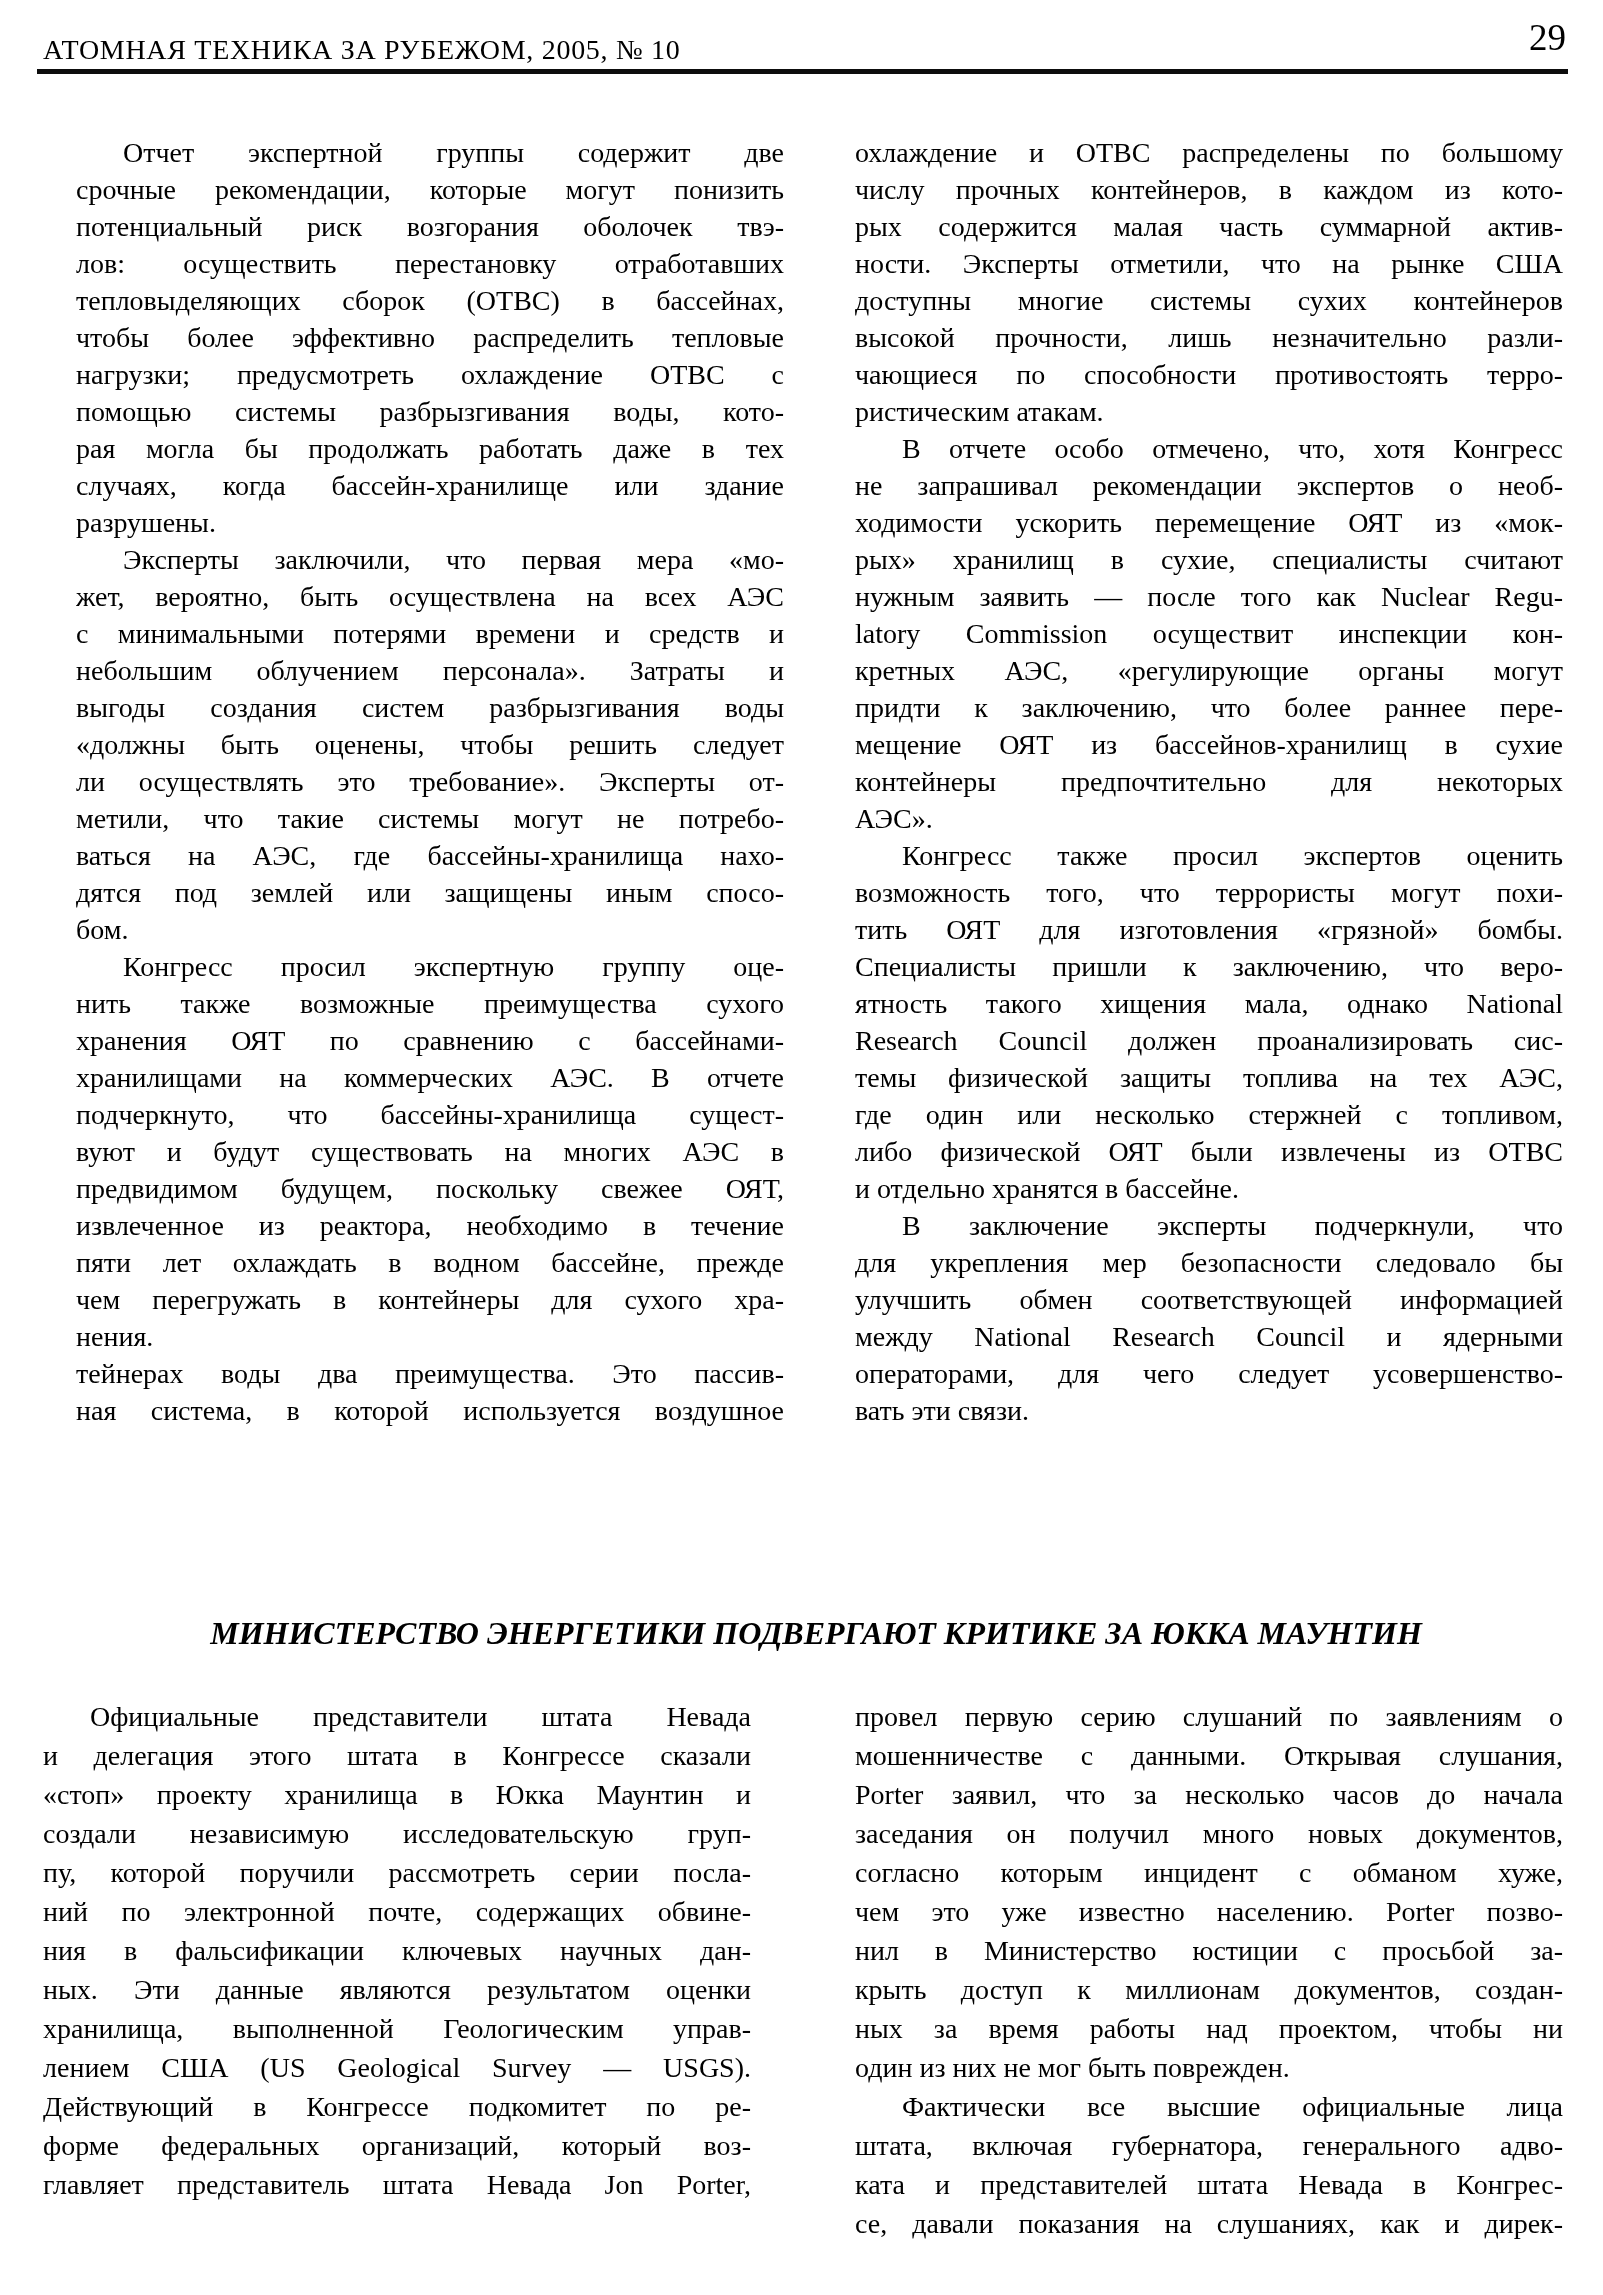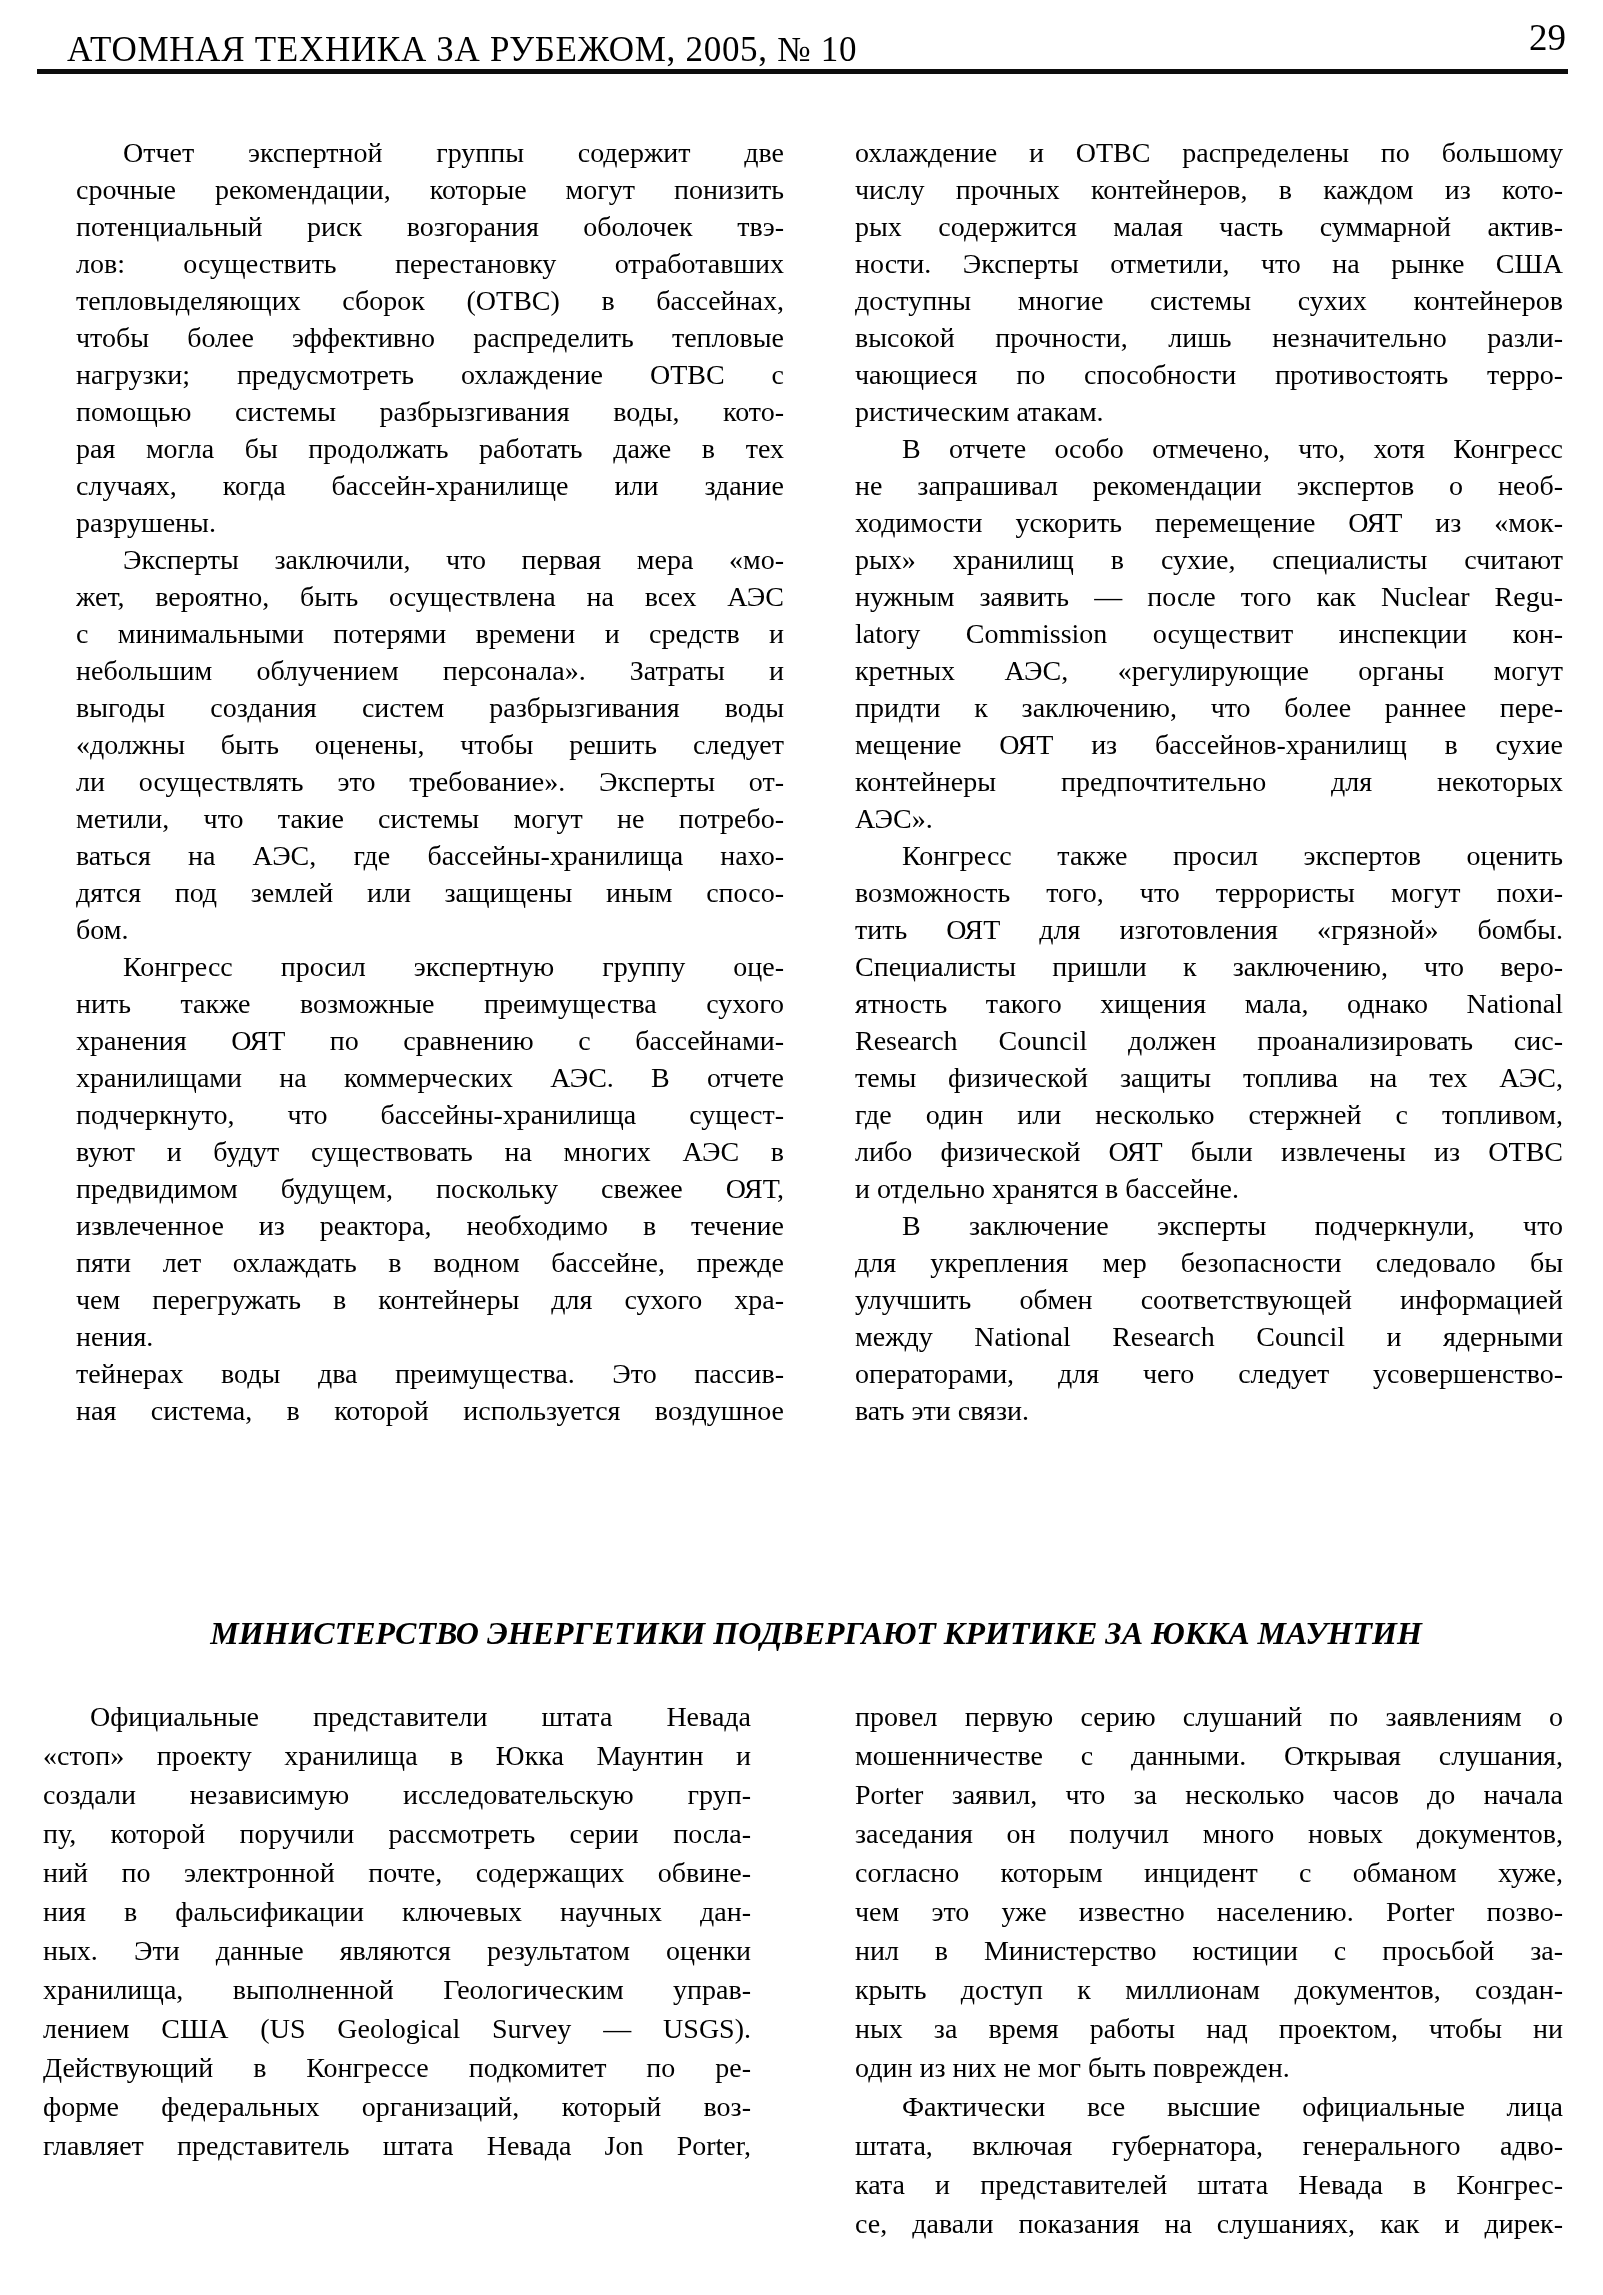--- a/index.html
+++ b/index.html
@@ -9,25 +9,24 @@
     height: 2295px;
     background: #ffffff;
     color: #000;
     font-family: "Liberation Serif", "DejaVu Serif", serif;
     overflow: hidden;
   }
   .journal-title {
     position: absolute;
     left: 43px;
     top: 32px;
-    font-size: 35px;
+    font-size: 28px;
     line-height: 36px;
     letter-spacing: 0.7px;
     white-space: nowrap;
-    margin-left: 24px;
   }
   .page-number {
     position: absolute;
     right: 37px;
     top: 20px;
     font-size: 37px;
     line-height: 36px;
     text-align: center;
   }
   .header-rule {
@@ -171,20 +170,21 @@
         <div class="line">операторами, для чего следует усовершенство-</div>
         <div class="line end">вать эти связи.</div>
       </div>
     </div>
 
   <div class="section-heading">МИНИСТЕРСТВО ЭНЕРГЕТИКИ ПОДВЕРГАЮТ КРИТИКЕ ЗА ЮККА МАУНТИН</div>
 
   <div class="column bottom col-bottom-left">
       <div class="paragraph">
         <div class="line indent">Официальные представители штата Невада</div>
+        <div class="line">и делегация этого штата в Конгрессе сказали</div>
         <div class="line">«стоп» проекту хранилища в Юкка Маунтин и</div>
         <div class="line">создали независимую исследовательскую груп-</div>
         <div class="line">пу, которой поручили рассмотреть серии посла-</div>
         <div class="line">ний по электронной почте, содержащих обвине-</div>
         <div class="line">ния в фальсификации ключевых научных дан-</div>
         <div class="line">ных. Эти данные являются результатом оценки</div>
         <div class="line">хранилища, выполненной Геологическим управ-</div>
         <div class="line">лением США (US Geological Survey — USGS).</div>
         <div class="line">Действующий в Конгрессе подкомитет по ре-</div>
         <div class="line">форме федеральных организаций, который воз-</div>

